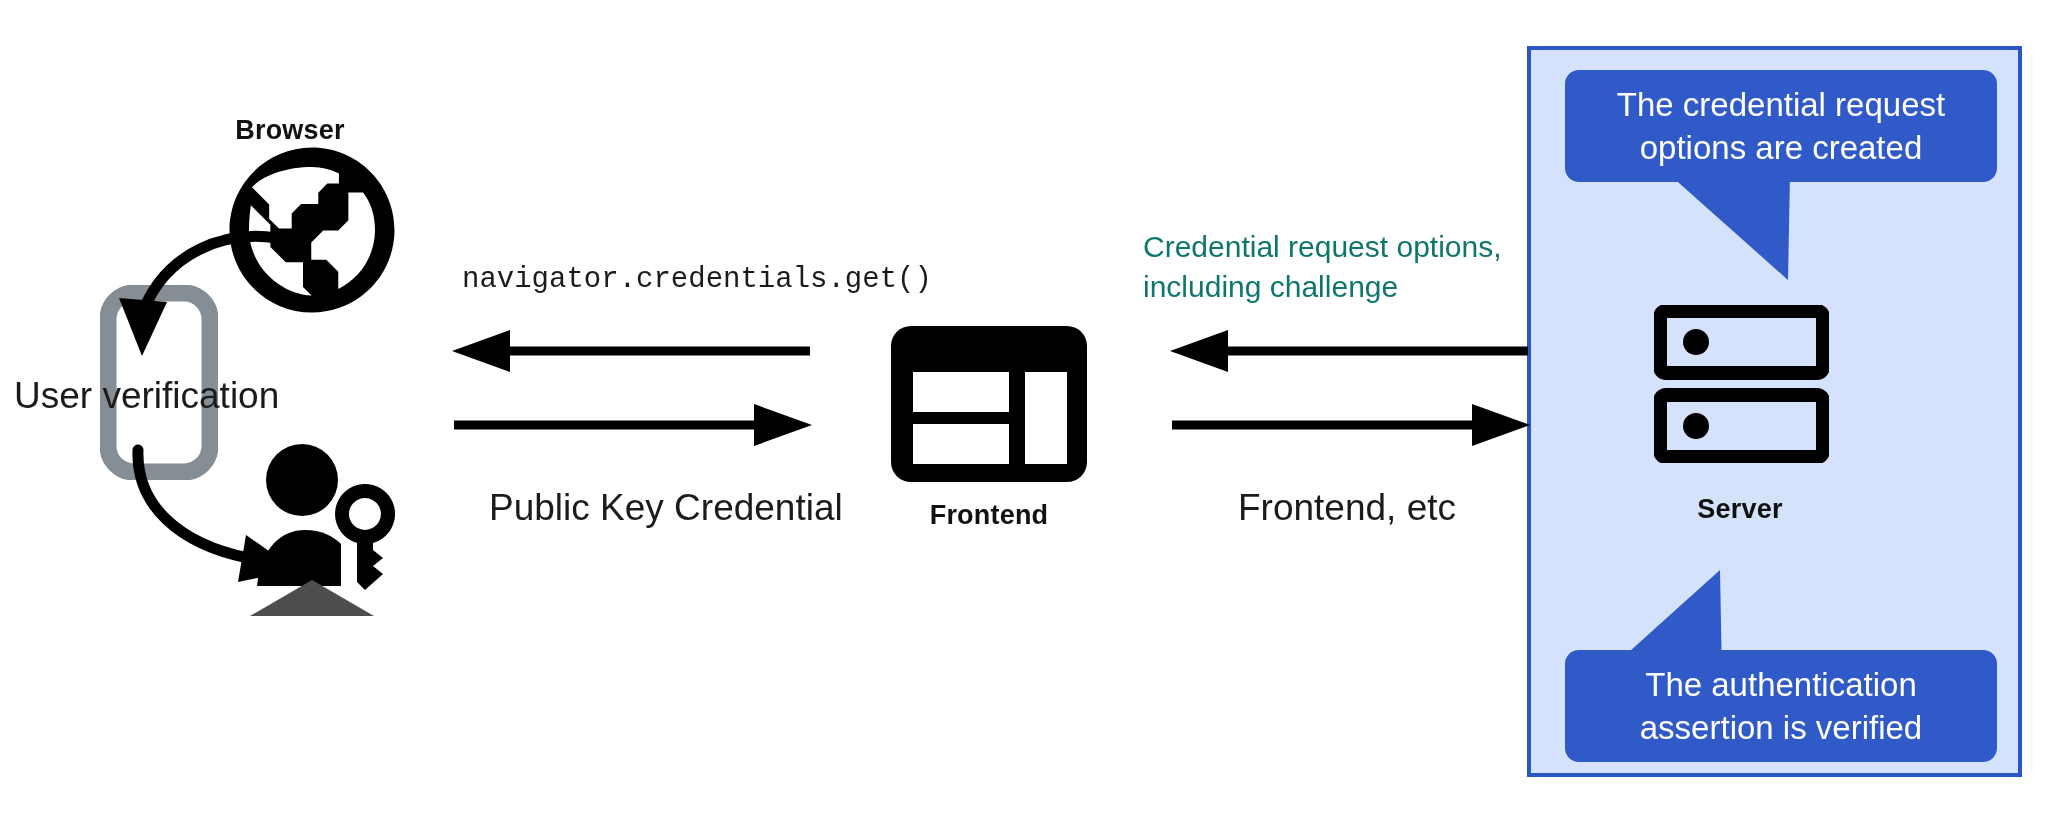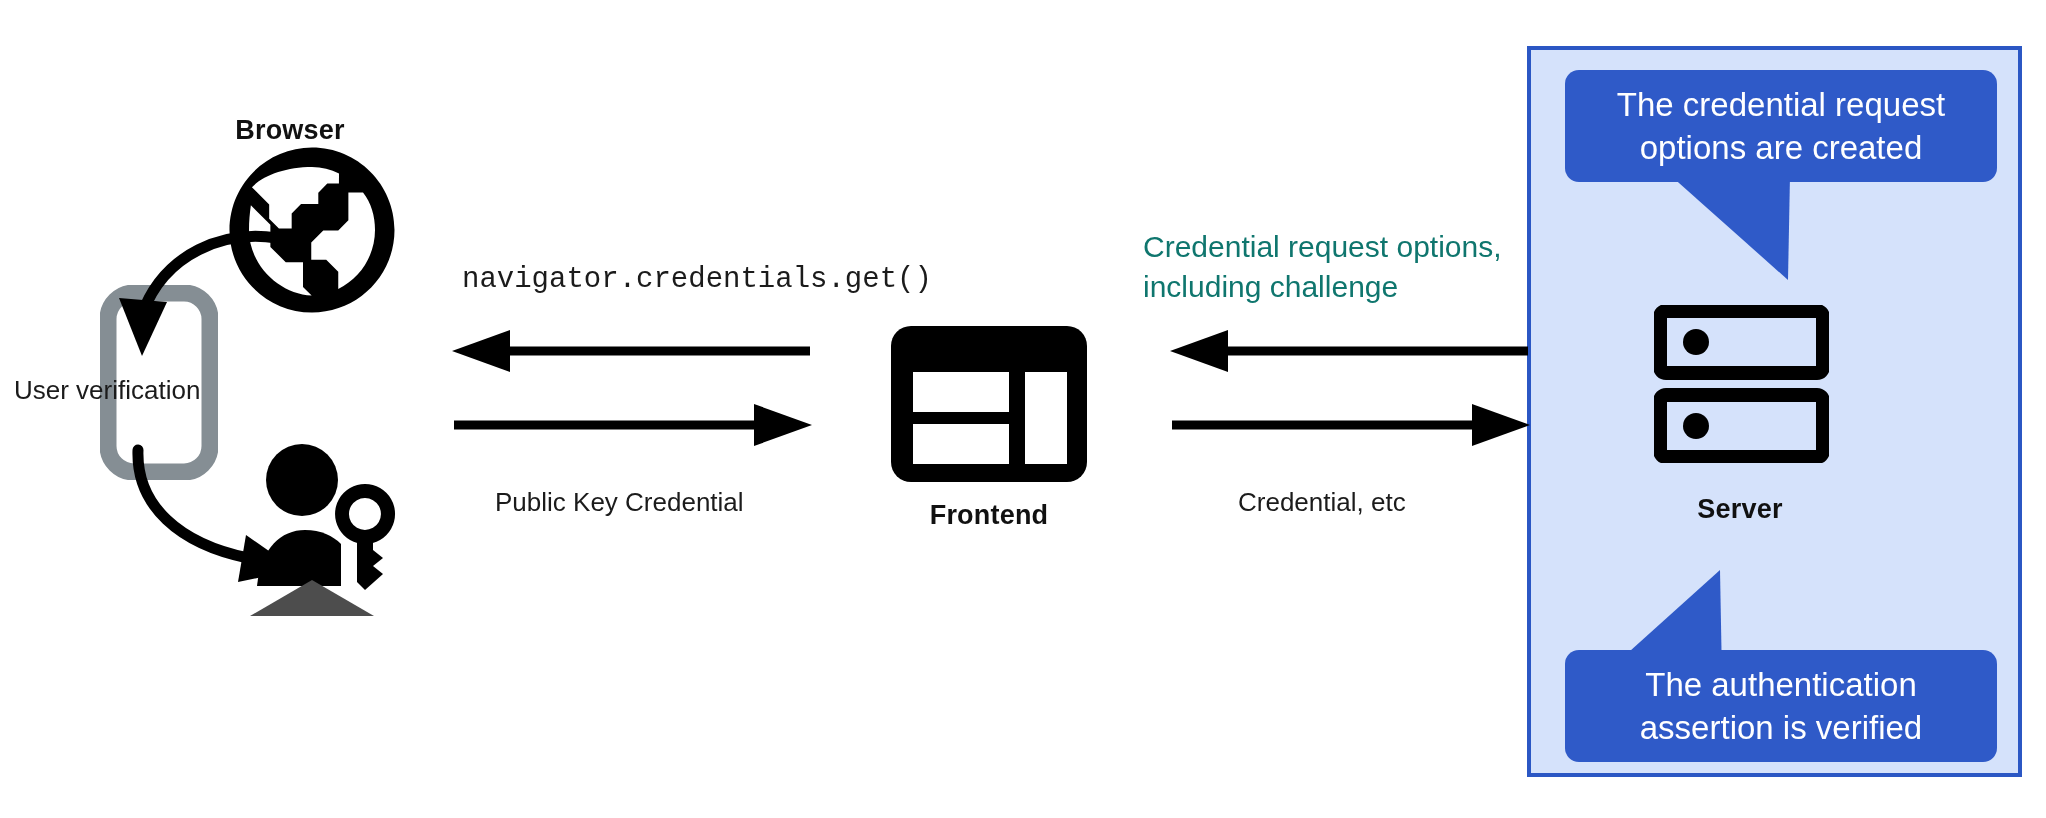--- a/index.html
+++ b/index.html
@@ -26,21 +26,21 @@
     font-weight: bold;
     font-size: 27px;
     color: #111111;
     letter-spacing: 0.2px;
     white-space: nowrap;
     text-align: center;
   }
   .label-plain {
     font-family: "Liberation Sans", sans-serif;
     font-weight: 400;
-    font-size: 26px;
+    font-size: 37px;
     color: #1b1b1b;
     white-space: nowrap;
   }
   .label-multiline {
     font-family: "Liberation Sans", sans-serif;
     font-weight: 400;
     font-size: 30px;
     line-height: 40px;
     color: #0f766e;
     white-space: pre-line;
@@ -170,21 +170,21 @@
     </svg>
   </div>
 
   <div class="svg-holder" style="left:452px; top:404px;">
     <svg width="360" height="42" viewBox="0 0 360 42">
       <line x1="2" y1="21" x2="312" y2="21" stroke="#000000" stroke-width="9"></line>
       <path d="M360 21 L 302 0 L 302 42 Z" fill="#000000"></path>
     </svg>
   </div>
 
-  <div class="abs label-plain" style="left:489px; top:487px;margin-left:6px;">Public Key Credential</div>
+  <div class="abs label-plain" style="left:489px; top:487px;">Public Key Credential</div>
 
   <div class="svg-holder" style="left:891px; top:326px;">
     <svg width="196" height="156" viewBox="0 0 196 156">
       <rect x="0" y="0" width="196" height="156" rx="20" ry="20" fill="#000000"></rect>
       <rect x="22" y="46" width="96" height="40" fill="#ffffff"></rect>
       <rect x="22" y="98" width="96" height="40" fill="#ffffff"></rect>
       <rect x="134" y="46" width="42" height="92" fill="#ffffff"></rect>
     </svg>
   </div>
   <div class="abs label-bold" style="left:889px; top:500px; width:200px;">Frontend</div>
@@ -199,21 +199,21 @@
     </svg>
   </div>
 
   <div class="svg-holder" style="left:1170px; top:404px;">
     <svg width="360" height="42" viewBox="0 0 360 42">
       <line x1="2" y1="21" x2="312" y2="21" stroke="#000000" stroke-width="9"></line>
       <path d="M360 21 L 302 0 L 302 42 Z" fill="#000000"></path>
     </svg>
   </div>
 
-  <div class="abs label-plain" style="left:1238px; top:487px;">Credential, etc</div>
+  <div class="abs label-plain" style="left:1238px; top:487px;">Frontend, etc</div>
 
   <div class="svg-holder callout-tail" style="left:1670px; top:175px;">
     <svg width="190" height="110" viewBox="0 0 190 110">
       <path d="M0 0 L 120 0 L 118 105 Z" fill="#2f5ac8"></path>
     </svg>
   </div>
   <div class="abs callout" style="left:1565px; top:70px; width:432px; height:112px;">The credential request
 options are created</div>
 
   <div class="svg-holder" style="left:1654px; top:305px;">

